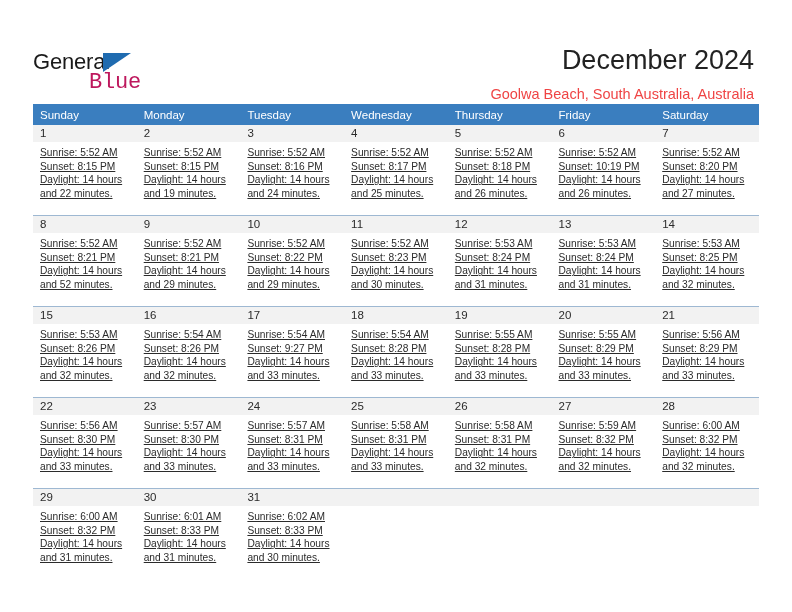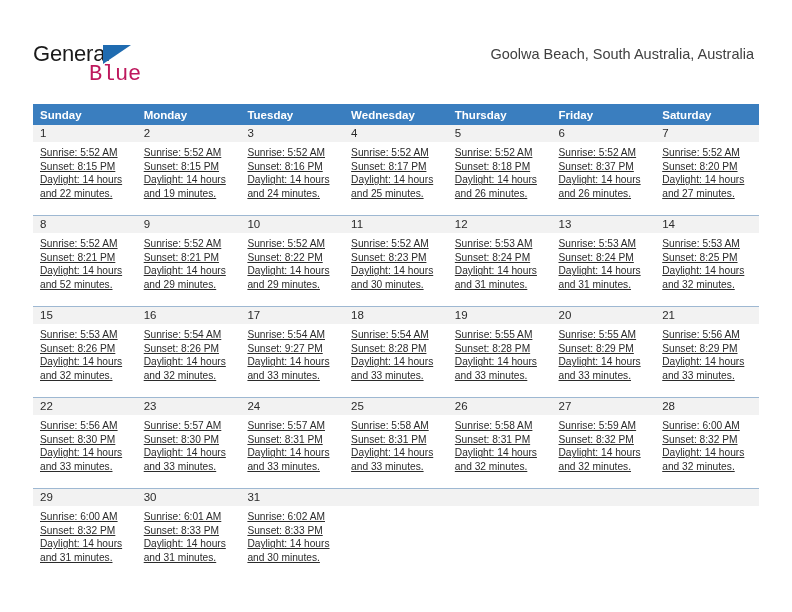--- a/index.html
+++ b/index.html
@@ -18,21 +18,21 @@
     position: relative;
     width: 792px;
     height: 612px;
     box-sizing: border-box;
   }
 
   
   .header {
     position: absolute;
     left: 0;
-    top: 8px;
+    top: 16px;
     width: 788px;
     height: 104px;
   }
   .brand {
     position: absolute;
     left: 33px;
     top: 33px;
     width: 210px;
     height: 55px;
   }
@@ -71,40 +71,40 @@
     text-align: right;
   }
   .cal-title {
     font-size: 27px;
     color: #222222;
     line-height: 32px;
     white-space: nowrap;
   }
   .cal-subtitle {
     font-size: 14.5px;
-    color: #404040;
+    color: #ef4444;
     line-height: 20px;
     margin-top: 8px;
     white-space: nowrap;
   }
 
   
   .calendar {
     position: absolute;
     left: 33px;
     top: 104px;
     width: 726px;
     border-collapse: collapse;
     table-layout: fixed;
   }
   .calendar th {
     background: #3a7ebf;
     color: #ffffff;
     font-size: 11.5px;
-    font-weight: bold;
+    font-weight: normal;
     text-align: left;
     padding: 4px 0 4px 7px;
     height: 13px;
     border: none;
   }
   .calendar td {
     vertical-align: top;
     padding: 0;
     border: none;
     width: 103.7px;
@@ -153,20 +153,21 @@
 
   <div class="header">
 
     <div class="brand">
       <span class="brand-general">General</span>
       <span class="brand-tri"></span>
       <span class="brand-blue">Blue</span>
     </div>
 
     <div class="title-block">
+      <div class="cal-title">December 2024</div>
       <div class="cal-subtitle">Goolwa Beach, South Australia, Australia</div>
     </div>
 
   </div>
 
   <table class="calendar">
     <thead>
       <tr>
         <th>Sunday</th>
         <th>Monday</th>
@@ -233,21 +234,21 @@
                 <div>Daylight: 14 hours</div>
                 <div>and 26 minutes.</div>
               </div>
             </div>
           </td>
         <td>
             <div class="cell-inner">
               <div class="daynum-band">6</div>
               <div class="cell-body">
                 <div>Sunrise: 5:52 AM</div>
-                <div>Sunset: 8:37 PM</div>
+                <div>Sunset: 10:19 PM</div>
                 <div>Daylight: 14 hours</div>
                 <div>and 26 minutes.</div>
               </div>
             </div>
           </td>
         <td>
             <div class="cell-inner">
               <div class="daynum-band">7</div>
               <div class="cell-body">
                 <div>Sunrise: 5:52 AM</div>

